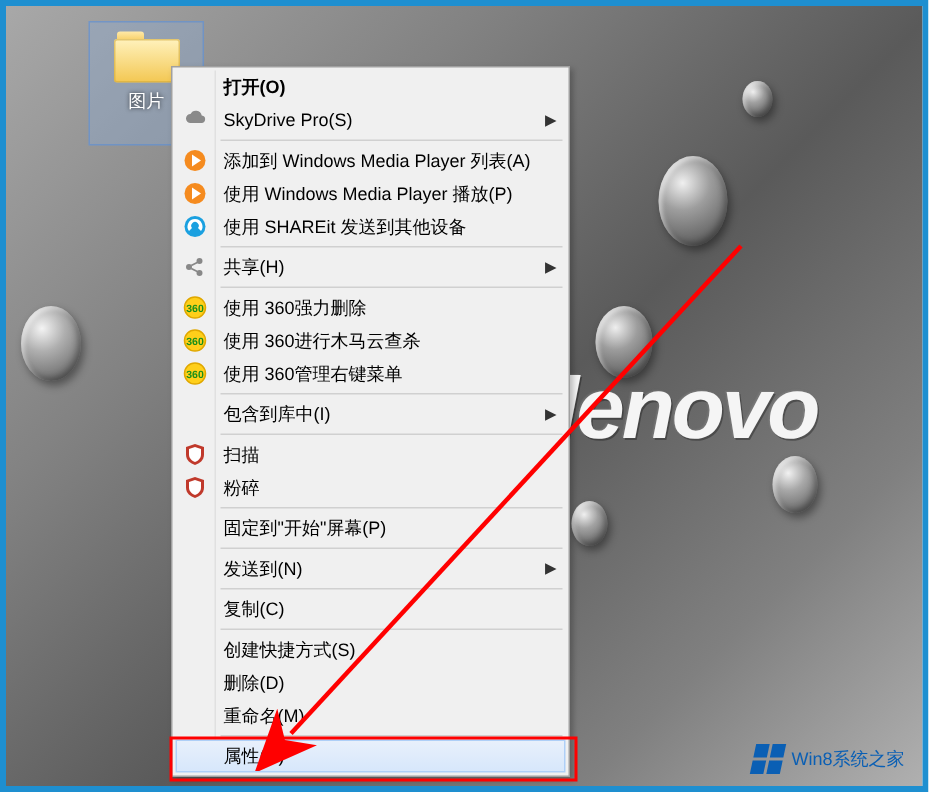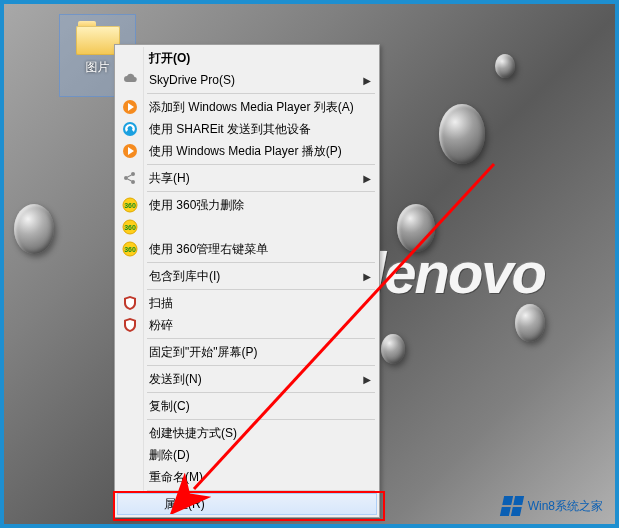--- a/index.html
+++ b/index.html
@@ -124,21 +124,21 @@
     display: flex;
     align-items: center;
     padding-left: 32px;
     padding-right: 18px;
     cursor: default;
     color: #000;
   }
   .menu-item.hover {
     background: linear-gradient(#e8f0fb, #d7e7fb);
     border: 1px solid #aecff7;
-    padding-left: 46px;
+    padding-left: 31px;
     padding-right: 17px;
     height: 20px;
   }
   .menu-item .icon {
     position: absolute;
     left: 5px;
     width: 16px;
     height: 16px;
     display: flex;
     align-items: center;
@@ -239,35 +239,35 @@
               <circle cx="8" cy="8" r="7" fill="#f58b1f"></circle>
               <path d="M6 4l6 4-6 4z" fill="#fff"></path>
             </svg>
         </span>
         <span>添加到 Windows Media Player 列表(A)</span>
       </div>
 
       <div class="menu-item">
         <span class="icon">
           <svg class="ic" viewBox="0 0 16 16">
+              <circle cx="8" cy="8" r="7" fill="#f58b1f"></circle>
+              <path d="M6 4l6 4-6 4z" fill="#fff"></path>
+            </svg>
+        </span>
+        <span>使用 Windows Media Player 播放(P)</span>
+      </div>
+
+      <div class="menu-item">
+        <span class="icon">
+          <svg class="ic" viewBox="0 0 16 16">
               <circle cx="8" cy="8" r="7" fill="#1aa0e0"></circle>
               <path d="M8 3a5 5 0 00-4 8l2-2a2.5 2.5 0 114 0l2 2a5 5 0 00-4-8z" fill="#fff"></path>
             </svg>
         </span>
         <span>使用 SHAREit 发送到其他设备</span>
-      </div>
-
-      <div class="menu-item">
-        <span class="icon">
-          <svg class="ic" viewBox="0 0 16 16">
-              <circle cx="8" cy="8" r="7" fill="#f58b1f"></circle>
-              <path d="M6 4l6 4-6 4z" fill="#fff"></path>
-            </svg>
-        </span>
-        <span>使用 Windows Media Player 播放(P)</span>
       </div>
 
       <div class="sep"></div>
 
       <div class="menu-item">
         <span class="icon">
           <svg class="ic" viewBox="0 0 16 16">
               <circle cx="4" cy="8" r="2" fill="#888"></circle>
               <circle cx="11" cy="4" r="2" fill="#888"></circle>
               <circle cx="11" cy="12" r="2" fill="#888"></circle>
@@ -290,20 +290,21 @@
         <span>使用 360强力删除</span>
       </div>
 
       <div class="menu-item">
         <span class="icon">
           <svg class="ic" viewBox="0 0 16 16">
               <circle cx="8" cy="8" r="7" fill="#ffcf1a" stroke="#e0a800"></circle>
               <text x="8" y="11" text-anchor="middle" font-size="7" font-weight="bold" fill="#1a8f1a">360</text>
             </svg>
         </span>
+        <span>使用 360进行木马云查杀</span>
       </div>
 
       <div class="menu-item">
         <span class="icon">
           <svg class="ic" viewBox="0 0 16 16">
               <circle cx="8" cy="8" r="7" fill="#ffcf1a" stroke="#e0a800"></circle>
               <text x="8" y="11" text-anchor="middle" font-size="7" font-weight="bold" fill="#1a8f1a">360</text>
             </svg>
         </span>
         <span>使用 360管理右键菜单</span>

